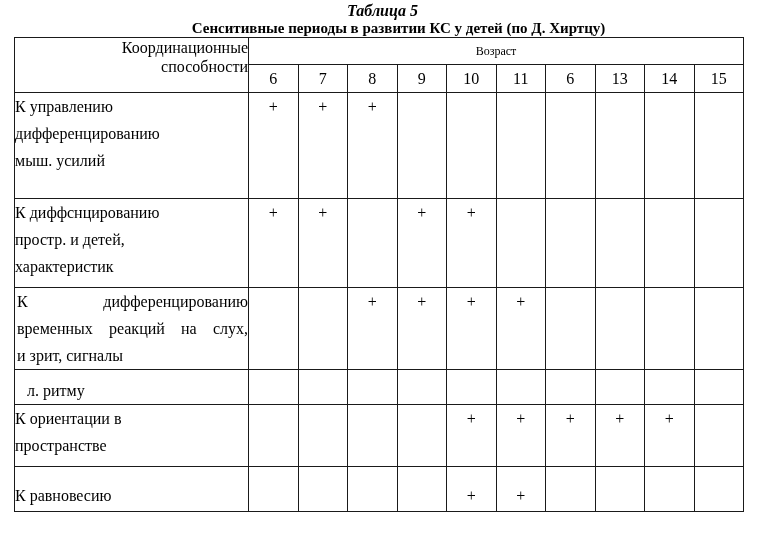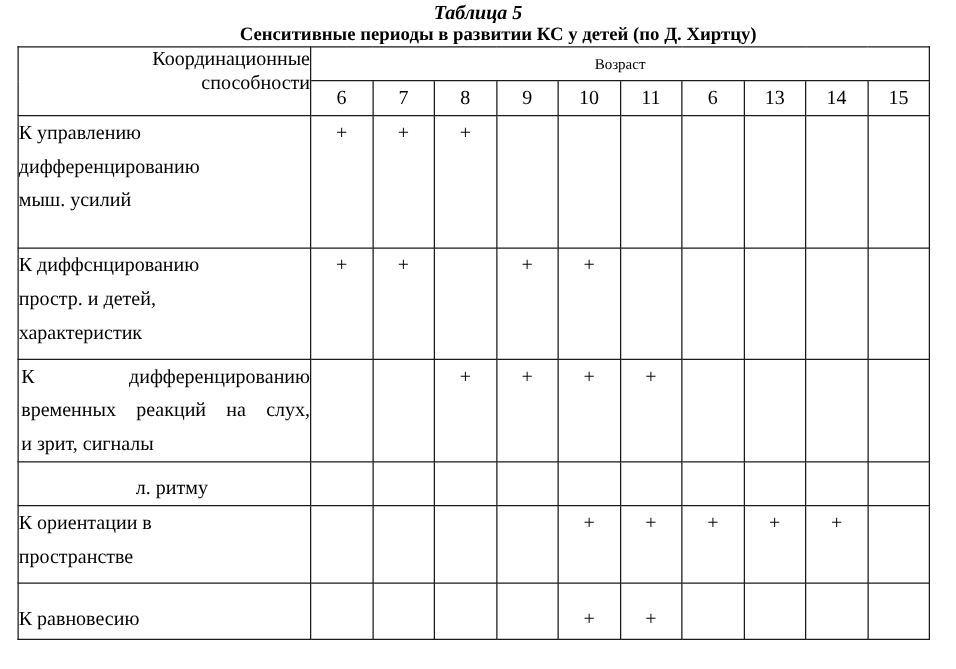--- a/index.html
+++ b/index.html
@@ -102,21 +102,21 @@
     text-align: justify;
     text-align-last: justify;
   }
 
   
   tbody tr:nth-child(4) td {
     vertical-align: bottom;
     padding-bottom: 2px;
     line-height: 22px;
   }
-  tbody tr:nth-child(4) .label-cell { padding-left: 12px; text-align: center; }
+  tbody tr:nth-child(4) .label-cell { padding-left: 12px; }
   tbody tr:nth-child(6) td {
     vertical-align: bottom;
     padding-bottom: 3px;
     line-height: 24px;
   }
 </style>
 </head>
 <body>
 
 <div class="page">

